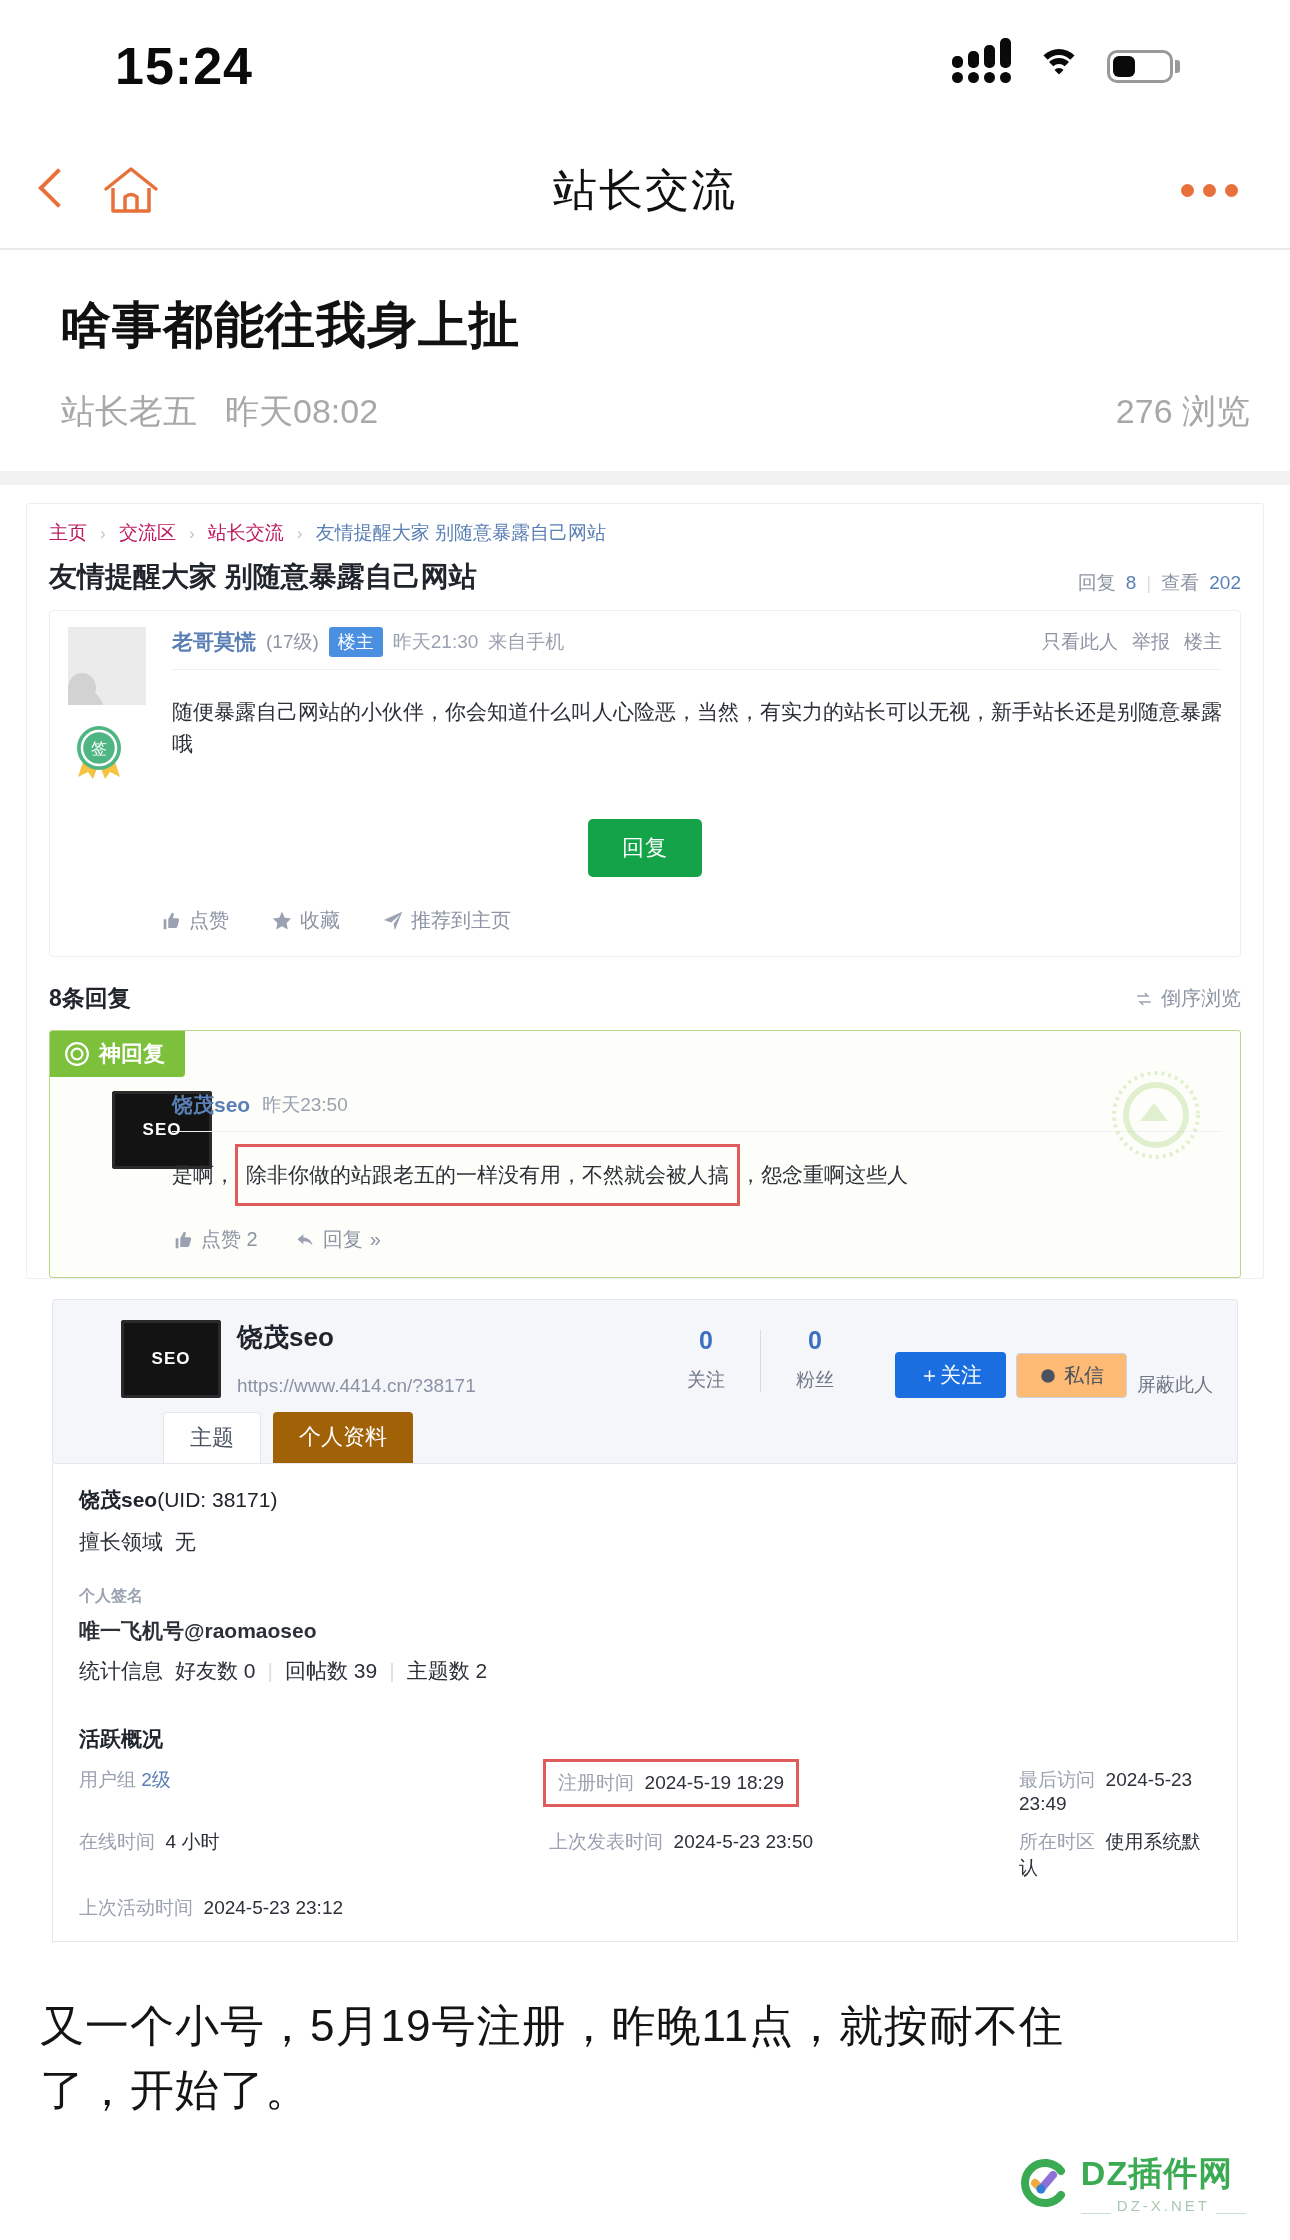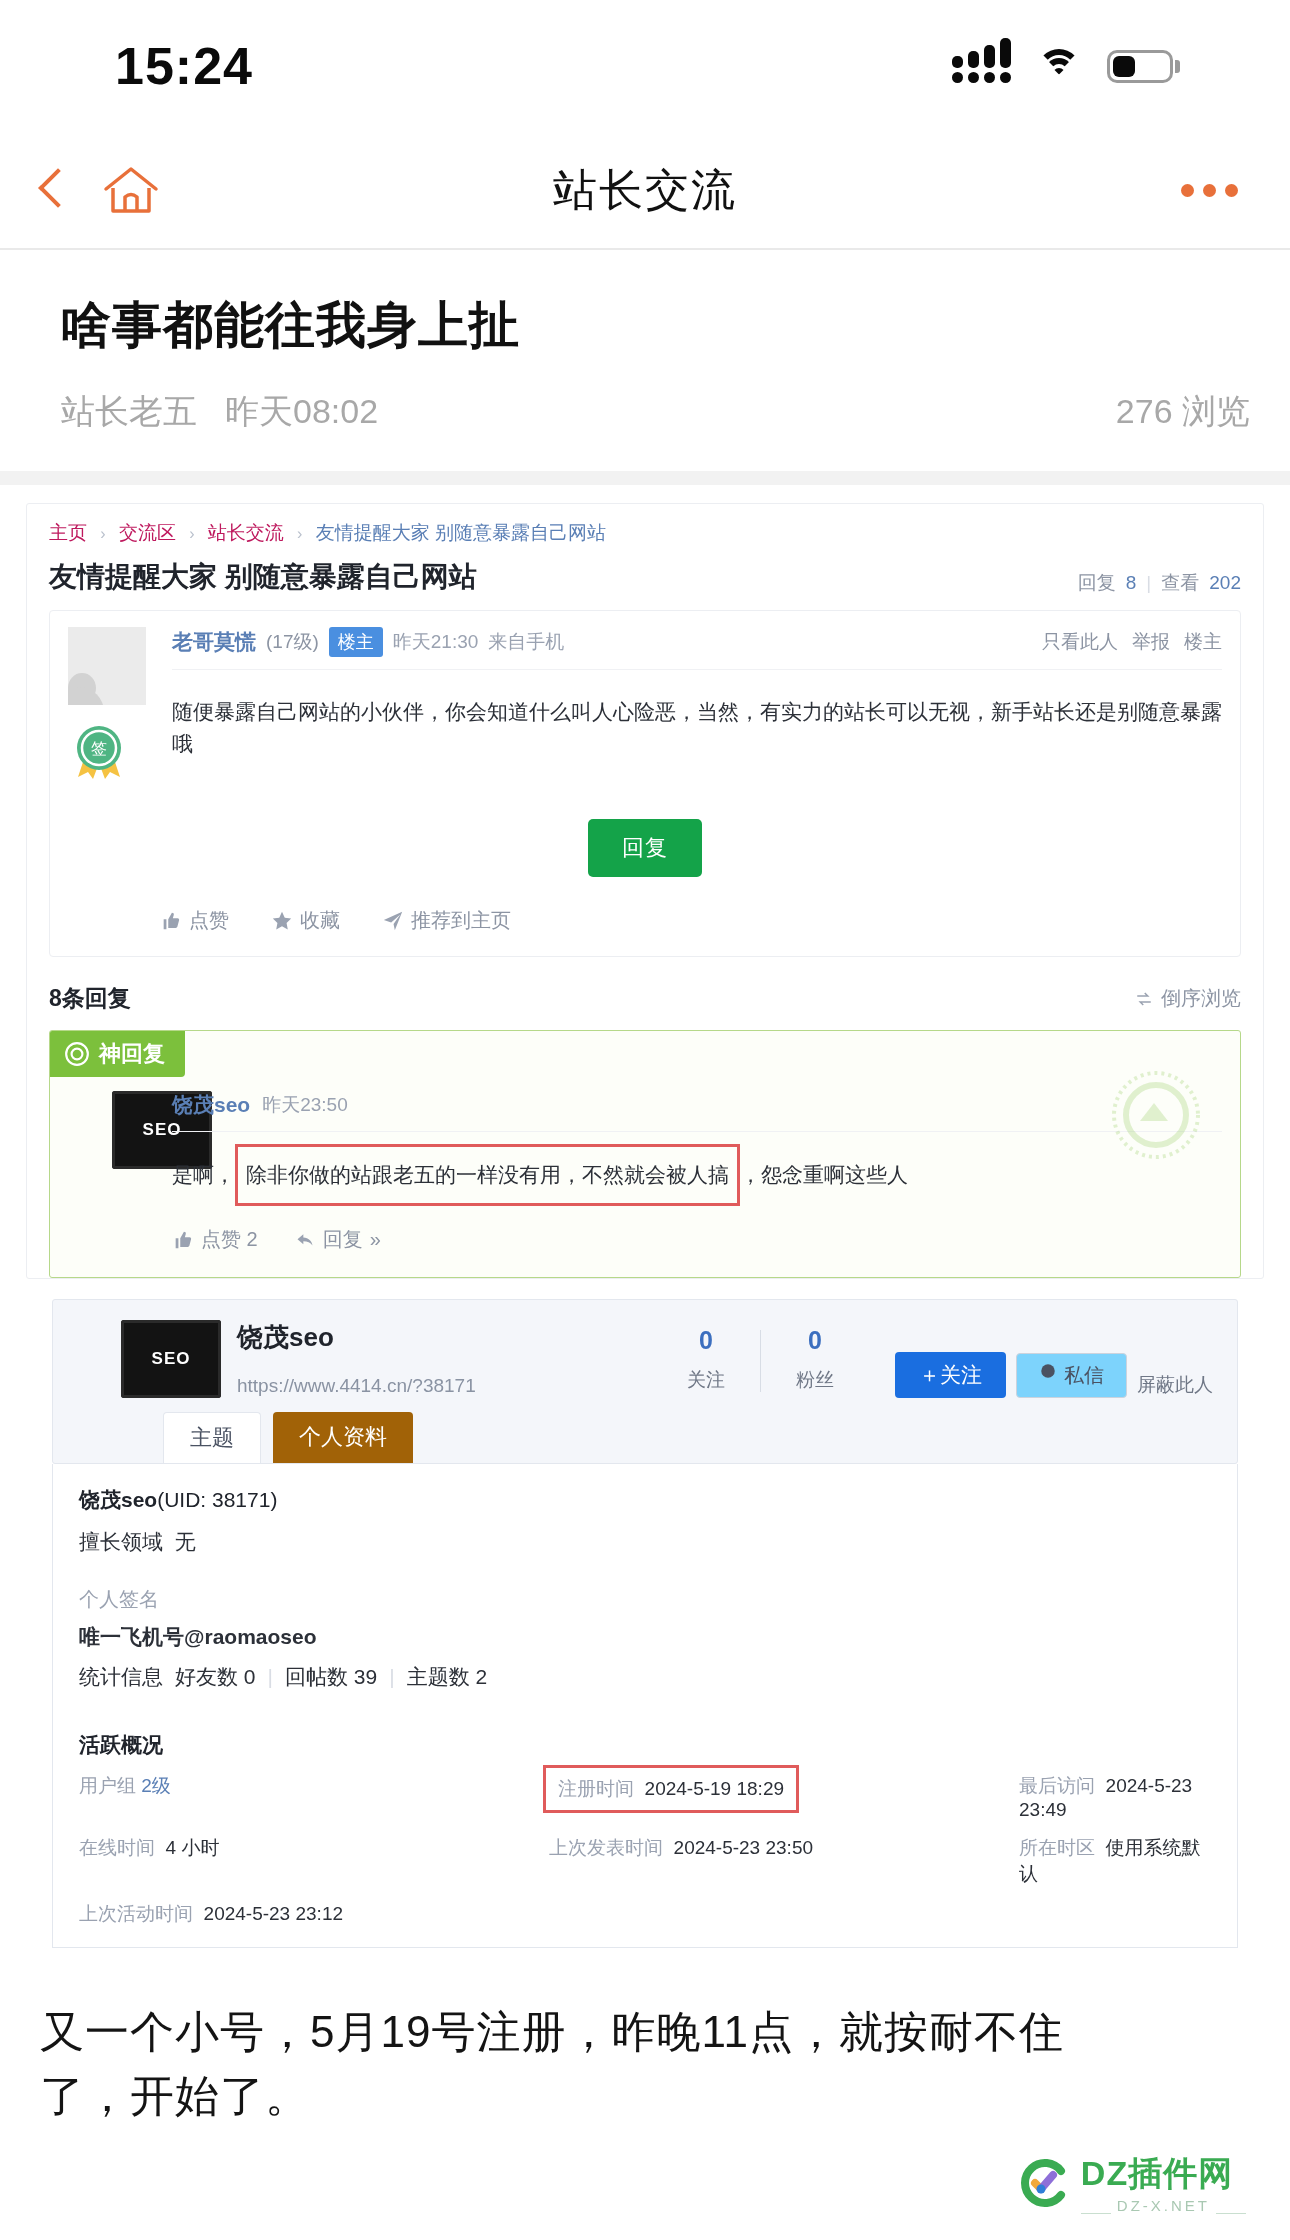--- a/index.html
+++ b/index.html
@@ -185,34 +185,34 @@
   .pc-counts { margin-left: auto; display: flex; align-items: flex-start; gap: 0; padding-top: 6px; }
   .pc-count { width: 108px; text-align: center; }
   .pc-count .n { font-size: 25px; color: #3c6fbf; font-weight: 700; }
   .pc-count .l { font-size: 19px; color: #6f7786; margin-top: 12px; }
   .pc-divider { width: 1px; background: #d8dde5; height: 62px; margin-top: 4px; }
   .pc-btns { margin-left: 26px; display: flex; flex-direction: row; align-items: flex-end; gap: 10px; }
   .btn-follow {
     background: #1a6ee0; color: #fff; font-size: 21px; padding: 9px 24px; border-radius: 4px; border: none;
   }
   .btn-msg {
-    background: #7dd3fc; color: #4a5262; font-size: 20px; padding: 8px 22px;
-    border-radius: 4px; border: 1px solid #ccd3dd; display: flex; align-items: flex-start; gap: 7px;
+    background: #fdba74; color: #4a5262; font-size: 20px; padding: 8px 22px;
+    border-radius: 4px; border: 1px solid #ccd3dd; display: flex; align-items: center; gap: 7px;
   }
   .block-link { font-size: 19px; color: #6f7786; margin-top: 4px; }
   .pc-tabs { display: flex; gap: 12px; padding: 14px 0 0 110px; }
   .tab { font-size: 22px; padding: 10px 26px; border-radius: 4px 4px 0 0; }
   .tab.inactive { background: #fff; color: #4a5262; border: 1px solid #e3e7ee; border-bottom: none; }
   .tab.active { background: #a16207; color: #fff; }
 
   .pc-body { background: #fff; border: 1px solid #e3e7ee; border-top: none; padding: 22px 26px 20px 26px; }
   .pb-name { font-size: 21px; color: #20242c; }
   .pb-name b { font-weight: 700; }
   .pb-line { font-size: 21px; color: #2c3038; margin-top: 14px; }
-  .pb-label { font-size: 20px; color: #9aa2b1; margin-top: 30px; }
+  .pb-label { font-size: 16px; color: #9aa2b1; margin-top: 30px; font-weight: bold; }
   .pb-sig { font-size: 21px; color: #2c3038; font-weight: 700; margin-top: 10px; }
   .pb-stats { font-size: 21px; color: #2c3038; margin-top: 12px; display: flex; align-items: center; gap: 12px; }
   .pb-stats .vs { color: #d9dde4; }
 
   .act-title { font-size: 21px; font-weight: 700; color: #20242c; margin-top: 40px; }
   .act-grid { margin-top: 14px; display: grid; grid-template-columns: 470px 470px 1fr; row-gap: 14px; font-size: 19px; color: #2c3038; }
   .act-grid .k { color: #9aa2b1; }
   .act-grid .lvl { color: #5a7fb5; }
   .boxed {
     display: inline-block; border: 3px solid #e05b5b; padding: 8px 12px; margin: -8px -6px;

